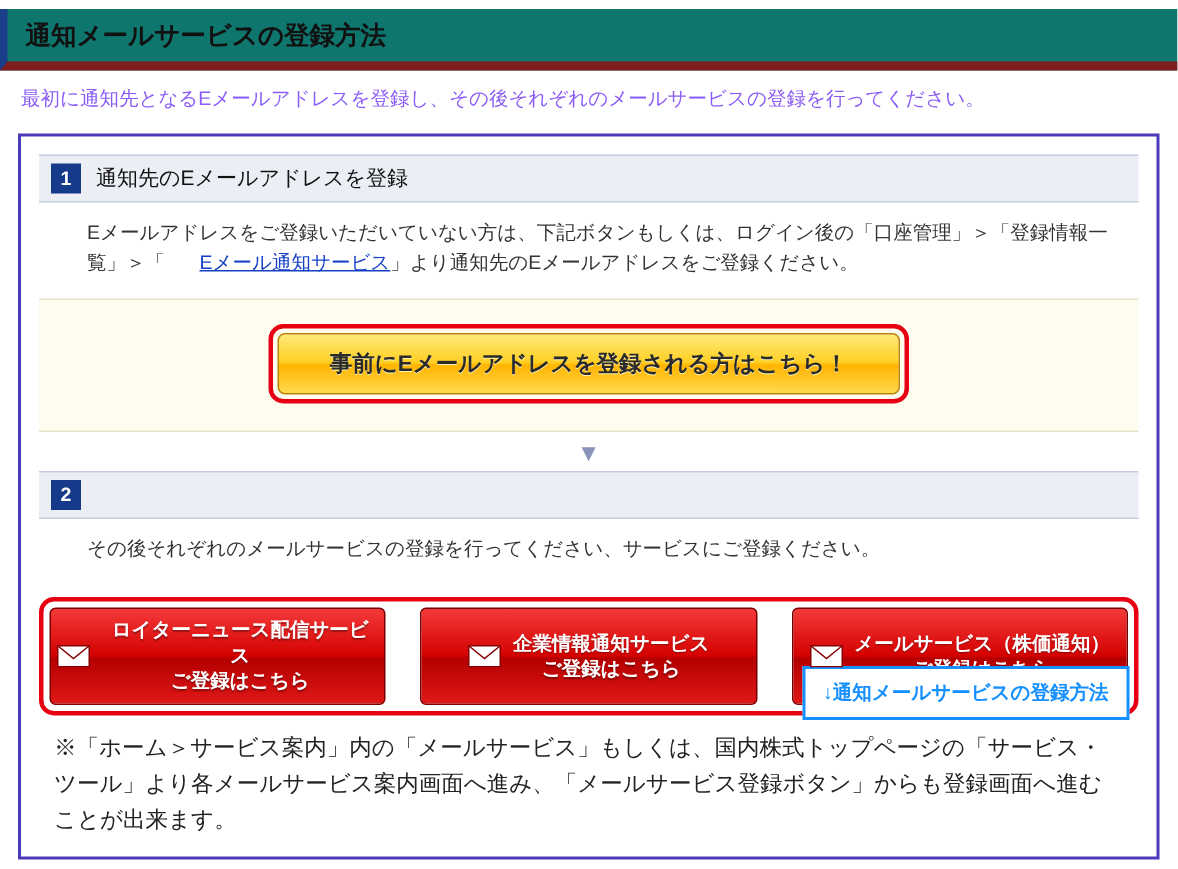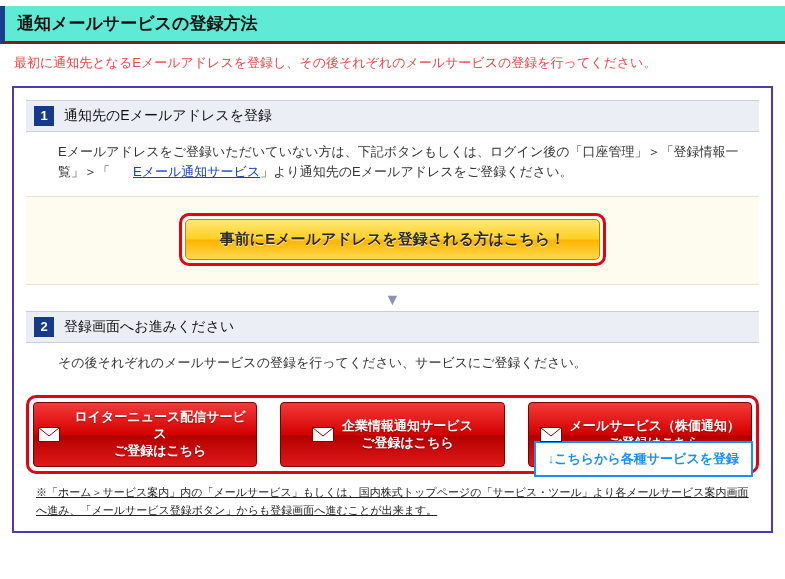--- a/index.html
+++ b/index.html
@@ -5,33 +5,33 @@
   body {
     margin: 0;
     font-family: "Hiragino Kaku Gothic ProN", "Meiryo", "MS PGothic", sans-serif;
     font-size: 13px;
     color: #333;
     background: #fff;
     width: 785px;
   }
   .page-title-bar {
     border-left: 5px solid #1a3e8a;
-    border-bottom: 3px solid #7f1d1d;
-    background: #5eead4;
+    border-bottom: 6px solid #7f1d1d;
+    background: #0f766e;
     padding: 6px 12px;
     margin: 6px 0 10px 0;
   }
   .page-title {
     font-size: 17px;
     font-weight: bold;
     color: #111;
   }
   .intro {
     margin: 8px 14px 14px 14px;
-    color: #ef4444;
+    color: #8b5cf6;
   }
   .outer-box {
     margin: 0 12px 14px 12px;
     border: 2px solid #4a3bb8;
     padding: 12px 12px 10px 12px;
     position: relative;
   }
   .step-header {
     display: flex;
     align-items: center;
@@ -147,24 +147,23 @@
   }
   .mail-icon svg { display:block; }
   .red-btn-text {
     font-weight: bold;
     font-size: 13px;
     line-height: 1.3;
     text-shadow: 0 1px 1px rgba(0,0,0,.35);
   }
   .note {
     margin: 6px 10px 2px 10px;
-    font-size: 11px;
+    font-size: 15px;
     line-height: 1.6;
     color: #222;
-    text-decoration: underline;
   }
 </style>
 </head>
 <body>
 
 <div class="page-title-bar">
   <span class="page-title">通知メールサービスの登録方法</span>
 </div>
 
 <div class="intro">最初に通知先となるEメールアドレスを登録し、その後それぞれのメールサービスの登録を行ってください。</div>
@@ -179,25 +178,24 @@
     <span>Eメールアドレスをご登録いただいていない方は、下記ボタンもしくは、ログイン後の「口座管理」＞「登録情報一覧」＞「</span><a href="#">Eメール通知サービス</a><span>」より通知先のEメールアドレスをご登録ください。</span>
   </div>
   <div class="yellow-area">
     <span class="yellow-btn-wrap">
       <span class="yellow-btn">事前にEメールアドレスを登録される方はこちら！</span>
     </span>
   </div>
 
   <div class="arrow-down">▼</div>
 
-  <div class="callout callout2">↓こちらから各種サービスを登録</div>
+  <div class="callout callout2">↓通知メールサービスの登録方法</div>
 
   <div class="step-header">
     <span class="step-num">2</span>
-    <span class="step-title">登録画面へお進みください</span>
   </div>
   <div class="step2-body">その後それぞれのメールサービスの登録を行ってください、サービスにご登録ください。</div>
 
   <div class="red-row-wrap">
     <div class="red-row">
 
       <div class="red-btn">
         <span class="mail-icon">
           <svg width="22" height="15" viewBox="0 0 22 15">
               <rect x="0.5" y="0.5" width="21" height="14" fill="#fff" stroke="#870000"></rect>

